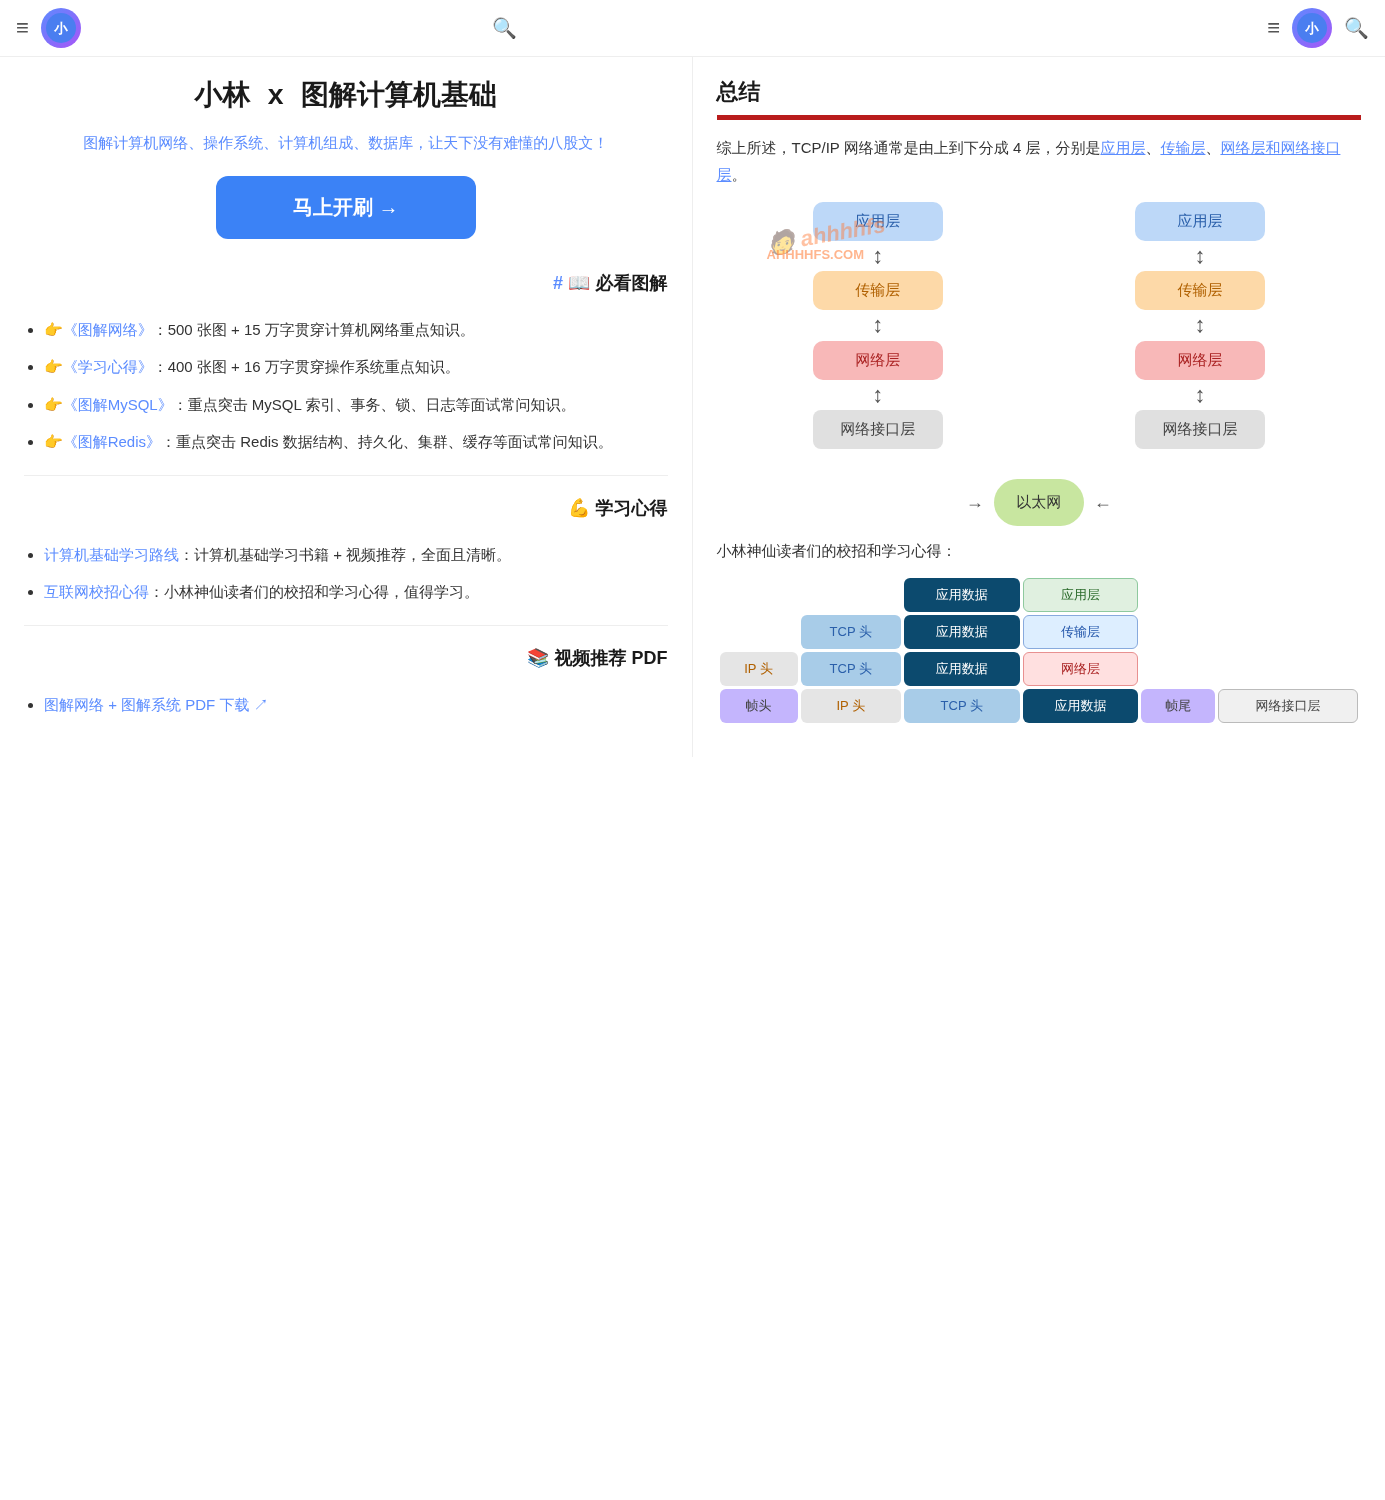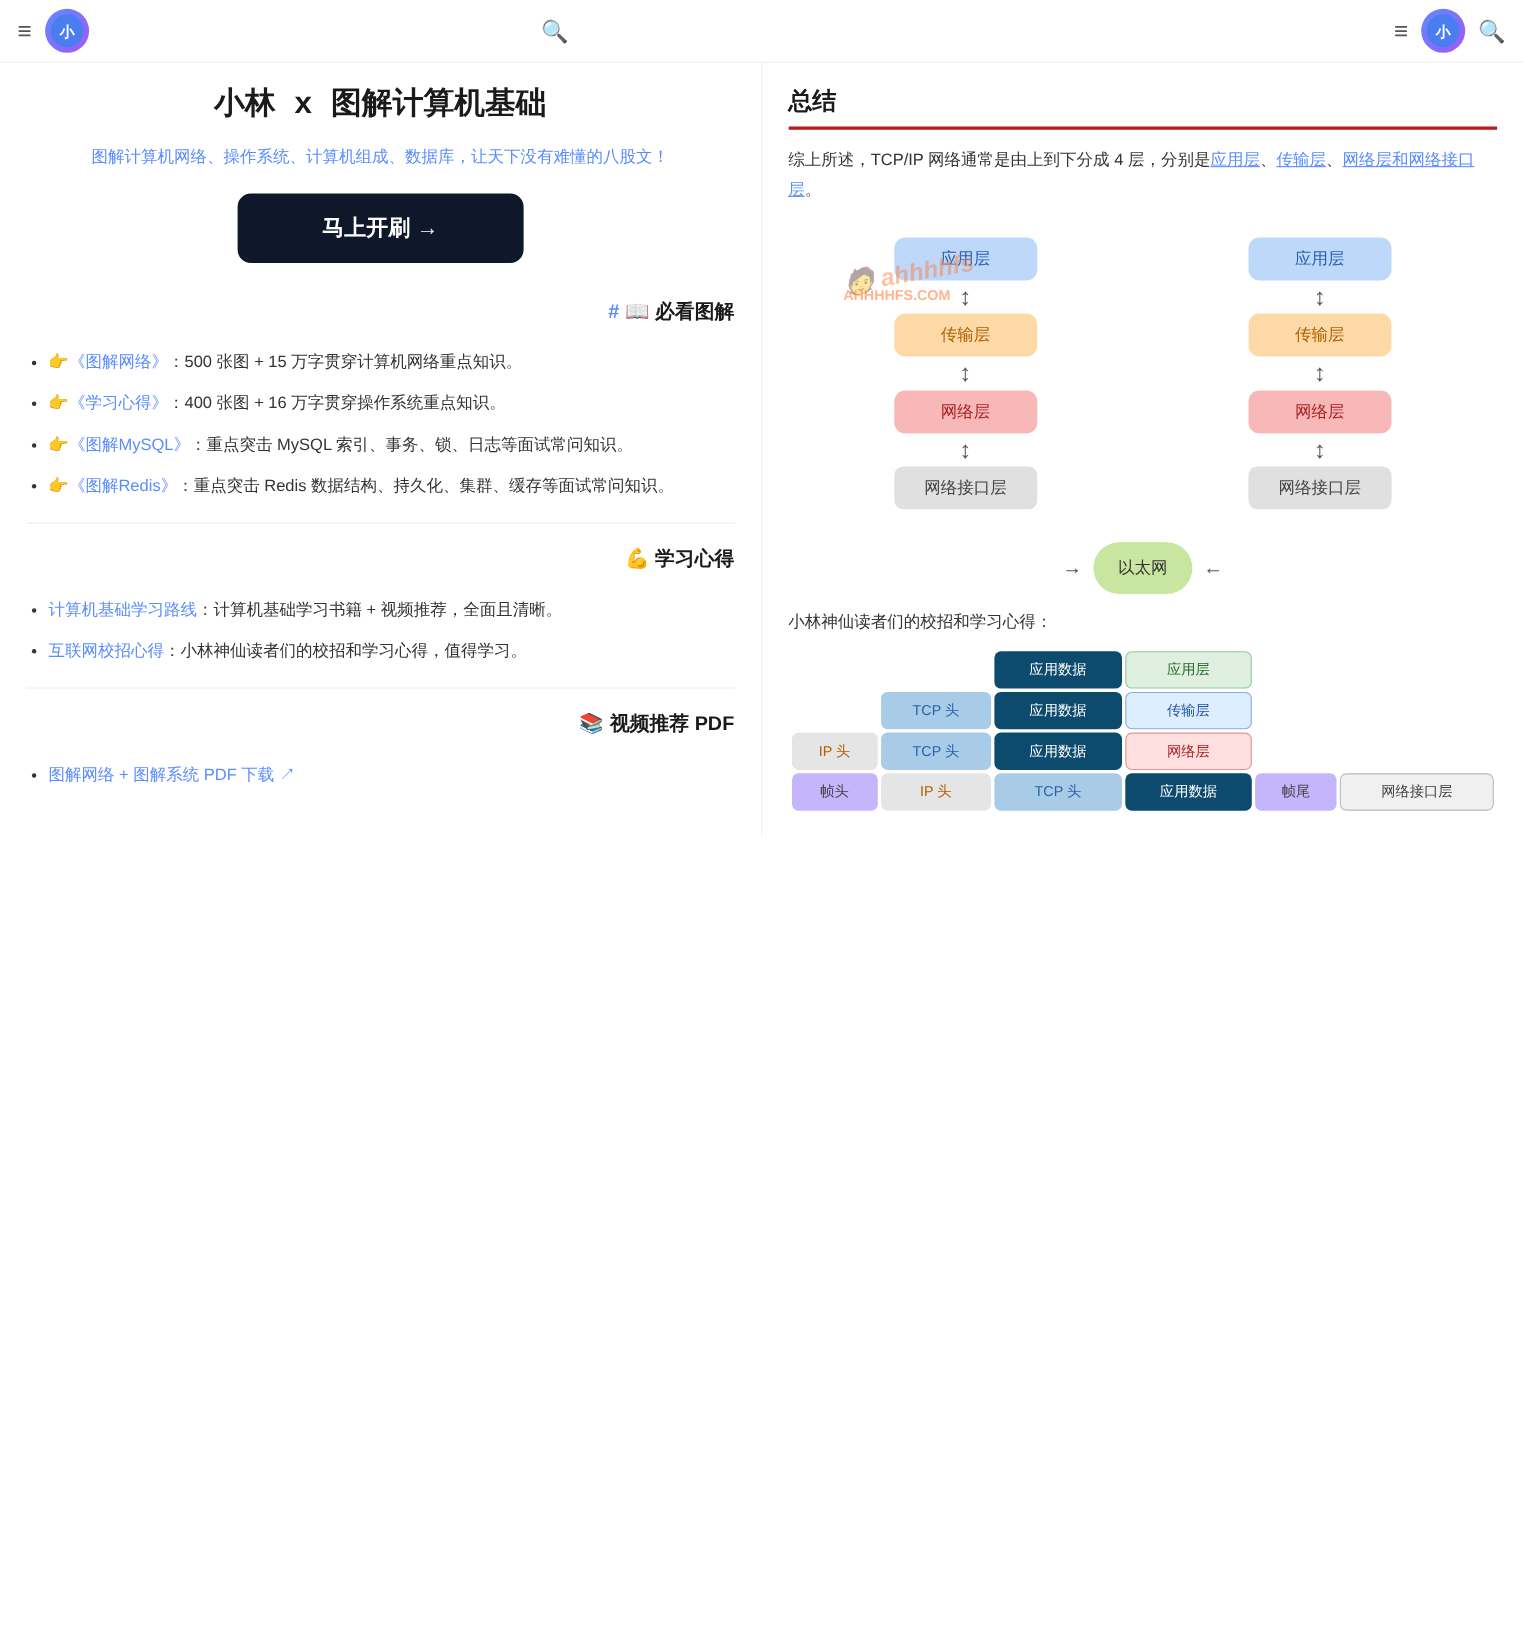--- a/index.html
+++ b/index.html
@@ -71,21 +71,21 @@
       color: #5b8cff;
       font-size: 15px;
       text-align: center;
       line-height: 1.7;
       margin-bottom: 20px;
     }
 
     .start-btn {
       display: block;
       margin: 0 auto 32px auto;
-      background: #0f172a;
+      background: #3b82f6;
       color: #fff;
       font-size: 20px;
       font-weight: bold;
       padding: 18px 60px;
       border-radius: 12px;
       border: none;
       cursor: pointer;
       text-align: center;
       width: 260px;
     }
@@ -122,26 +122,26 @@
       margin: 20px 0;
     }
 
     
     .summary-title {
       font-size: 22px;
       font-weight: bold;
       color: #1a1a1a;
       margin-bottom: 14px;
       padding-bottom: 8px;
-      border-bottom: 3px solid #b91c1c;
+      border-bottom: 5px solid #b91c1c;
     }
 
     .summary-text {
       line-height: 1.8;
-      margin-bottom: 20px;
+      margin-bottom: 4px;
       font-size: 15px;
       color: #333;
     }
 
     
     .net-diagram {
       display: flex;
       justify-content: space-around;
       margin-bottom: 20px;
       padding: 10px 0;

